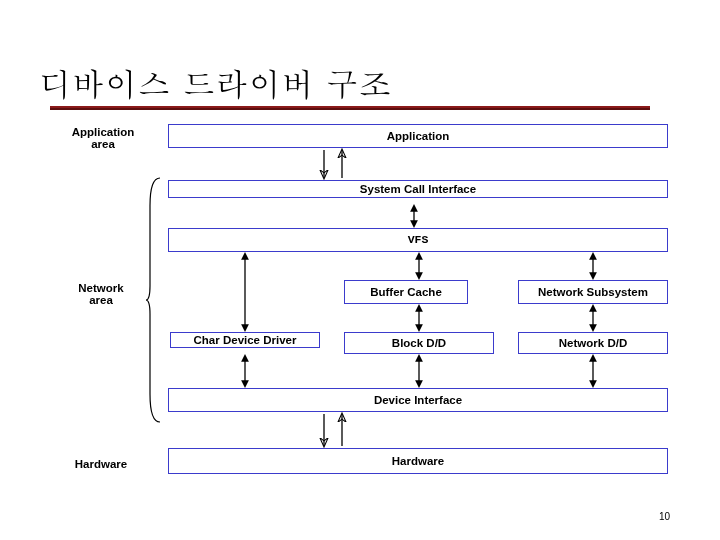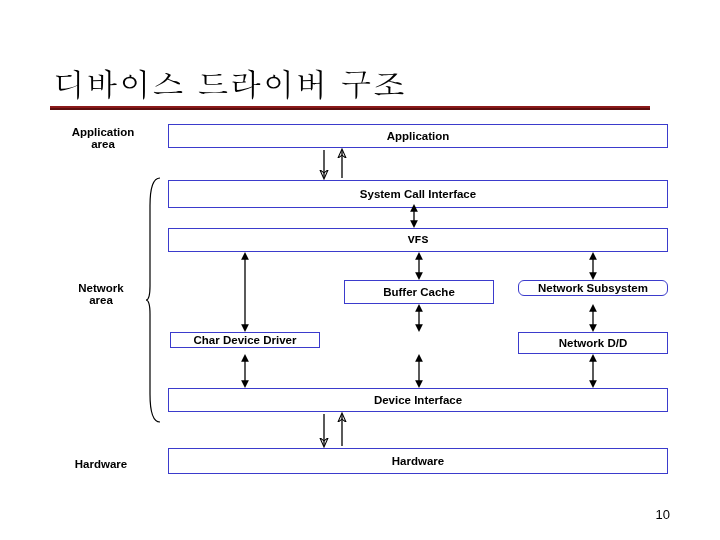--- a/index.html
+++ b/index.html
@@ -6,21 +6,21 @@
   body {
     width: 720px;
     height: 540px;
     background: #fff;
     font-family: Arial, "Malgun Gothic", sans-serif;
     position: relative;
     overflow: hidden;
   }
   .title {
     position: absolute;
-    left: 53px;
+    left: 39px;
     top: 60px;
     font-size: 32px;
     font-family: "Malgun Gothic", "Batang", serif;
     font-weight: 400;
     letter-spacing: 1px;
   }
   .underline {
     position: absolute;
     left: 50px;
     top: 106px;
@@ -50,21 +50,21 @@
   .label {
     position: absolute;
     font-size: 11.5px;
     font-weight: 700;
     text-align: center;
   }
   .page-num {
     position: absolute;
     right: 50px;
     bottom: 18px;
-    font-size: 13px;
+    font-size: 10px;
     margin-top: 40px;
   }
   svg.conn {
     position: absolute;
     overflow: visible;
   }
   .brace {
     position: absolute;
     overflow: visible;
   }
@@ -81,25 +81,26 @@
 area</div>
   <div class="label" style="left:0px; top:162px; width:62px; white-space:pre-line;">Network
 area</div>
   <div class="label" style="left:-4px; top:338px; width:70px;">Hardware</div>
 
   <svg class="brace" style="left:76px; top:56px; width:18px; height:248px;" viewBox="0 0 18 248">
     <path d="M14 2 Q4 2 4 30 L4 110 Q4 124 0 124 Q4 124 4 138 L4 218 Q4 246 14 246" fill="none" stroke="#000" stroke-width="1.2"></path>
   </svg>
 
   <div class="box" style="left:98px; top:4px;  width:500px; height:24px;">Application</div>
-  <div class="box" style="left:98px; top:60px; width:500px; height:28px;">System Call Interface</div>
+  <div class="box" style="left:98px; top:60px; width:500px; height:18px;">System Call Interface</div>
   <div class="box" style="left:98px; top:108px;width:500px; height:24px;font-family:Liberation Mono, monospace;">VFS</div>
-  <div class="box" style="left:274px;top:160px;width:150px; height:24px;">Buffer Cache</div>
-  <div class="box" style="left:448px;top:160px;width:150px; height:16px;border-radius:6px;">Network Subsystem</div>
+  <div class="box" style="left:274px;top:160px;width:124px; height:24px;">Buffer Cache</div>
+  <div class="box" style="left:448px;top:160px;width:150px; height:24px;">Network Subsystem</div>
   <div class="box" style="left:100px;top:212px;width:150px; height:16px;">Char Device Driver</div>
+  <div class="box" style="left:274px;top:212px;width:150px; height:22px;">Block D/D</div>
   <div class="box" style="left:98px; top:268px;width:500px; height:24px;">Device Interface</div>
   <div class="box" style="left:448px;top:212px;width:150px; height:22px;">Network D/D</div>
   <div class="box" style="left:98px; top:328px;width:500px; height:26px;">Hardware</div>
 
   <svg class="conn" style="left:0; top:0; width:600px; height:370px;" viewBox="0 0 600 370">
     <defs>
       <marker id="arr" viewBox="0 0 8 8" refX="6" refY="4" markerWidth="6" markerHeight="6" orient="auto-start-reverse">
         <path d="M0 0 L8 4 L0 8 z" fill="#000"></path>
       </marker>
       <marker id="open" viewBox="0 0 10 8" refX="8" refY="4" markerWidth="8" markerHeight="7" orient="auto-start-reverse">

